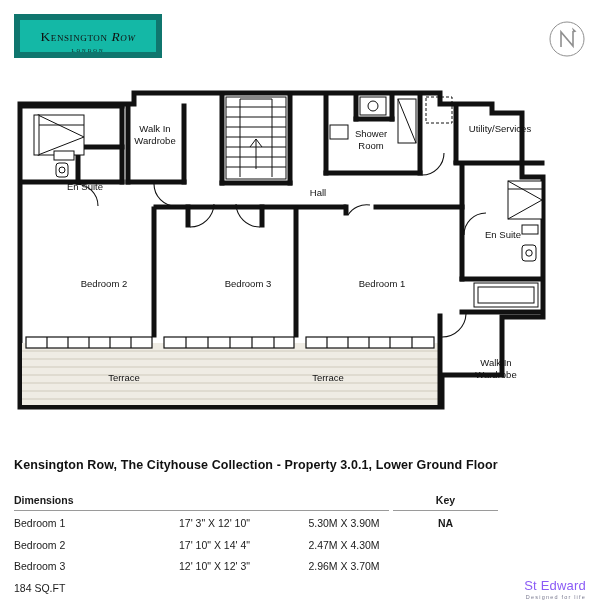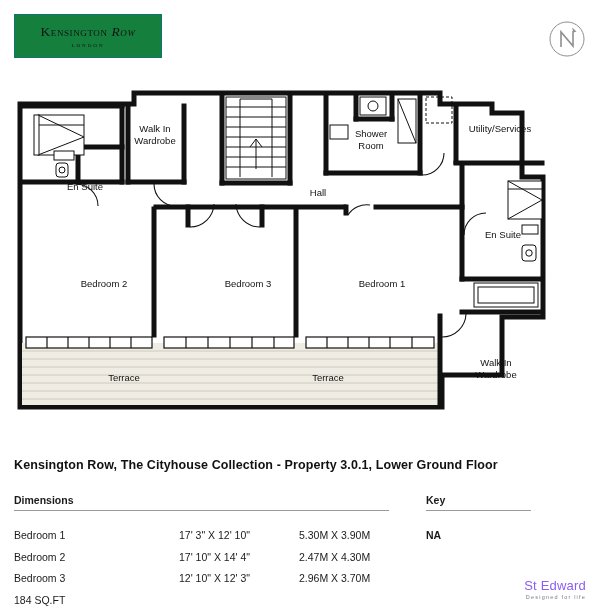--- a/index.html
+++ b/index.html
@@ -16,22 +16,22 @@
     overflow: hidden;
   }
 
   
   #brand-logo {
     position: absolute;
     left: 14px;
     top: 14px;
     width: 148px;
     height: 44px;
-    border: 1px solid #0f766e;
-    background: #15803d;
+    border: 6px solid #0f766e;
+    background: #14b8a6;
     box-sizing: border-box;
   }
   #brand-logo .brand-main {
     position: absolute;
     left: 0; right: 0;
     top: 9px;
     text-align: center;
     font-family: "Liberation Serif", serif;
     font-size: 13.5px;
     letter-spacing: 0.6px;
@@ -84,41 +84,42 @@
   
   #dimensions-table {
     position: absolute;
     left: 14px;
     top: 494px;
     width: 375px;
     font-size: 10.5px;
   }
   #key-table {
     position: absolute;
-    left: 426px;
+    left: 393px;
     top: 494px;
     width: 105px;
     font-size: 10.5px;
+    text-align: center;
   }
   .tbl-head {
     font-weight: bold;
     font-size: 10.5px;
     padding-bottom: 4px;
     border-bottom: 1px solid #9a9a9a;
-    margin-bottom: 14px;
+    margin-bottom: 2px;
   }
   .tbl-row {
     display: flex;
     align-items: baseline;
     height: 21.5px;
     line-height: 21.5px;
   }
   .tbl-row .c-name  { width: 165px; }
   .tbl-row .c-imp   { width: 120px; }
-  .tbl-row .c-met   { width: 90px; }
+  .tbl-row .c-met   { width: 90px; text-align: center; }
   .key-row {
     height: 21.5px;
     line-height: 21.5px;
     font-weight: bold;
   }
 
   
   #dev-logo {
     position: absolute;
     right: 16px;

